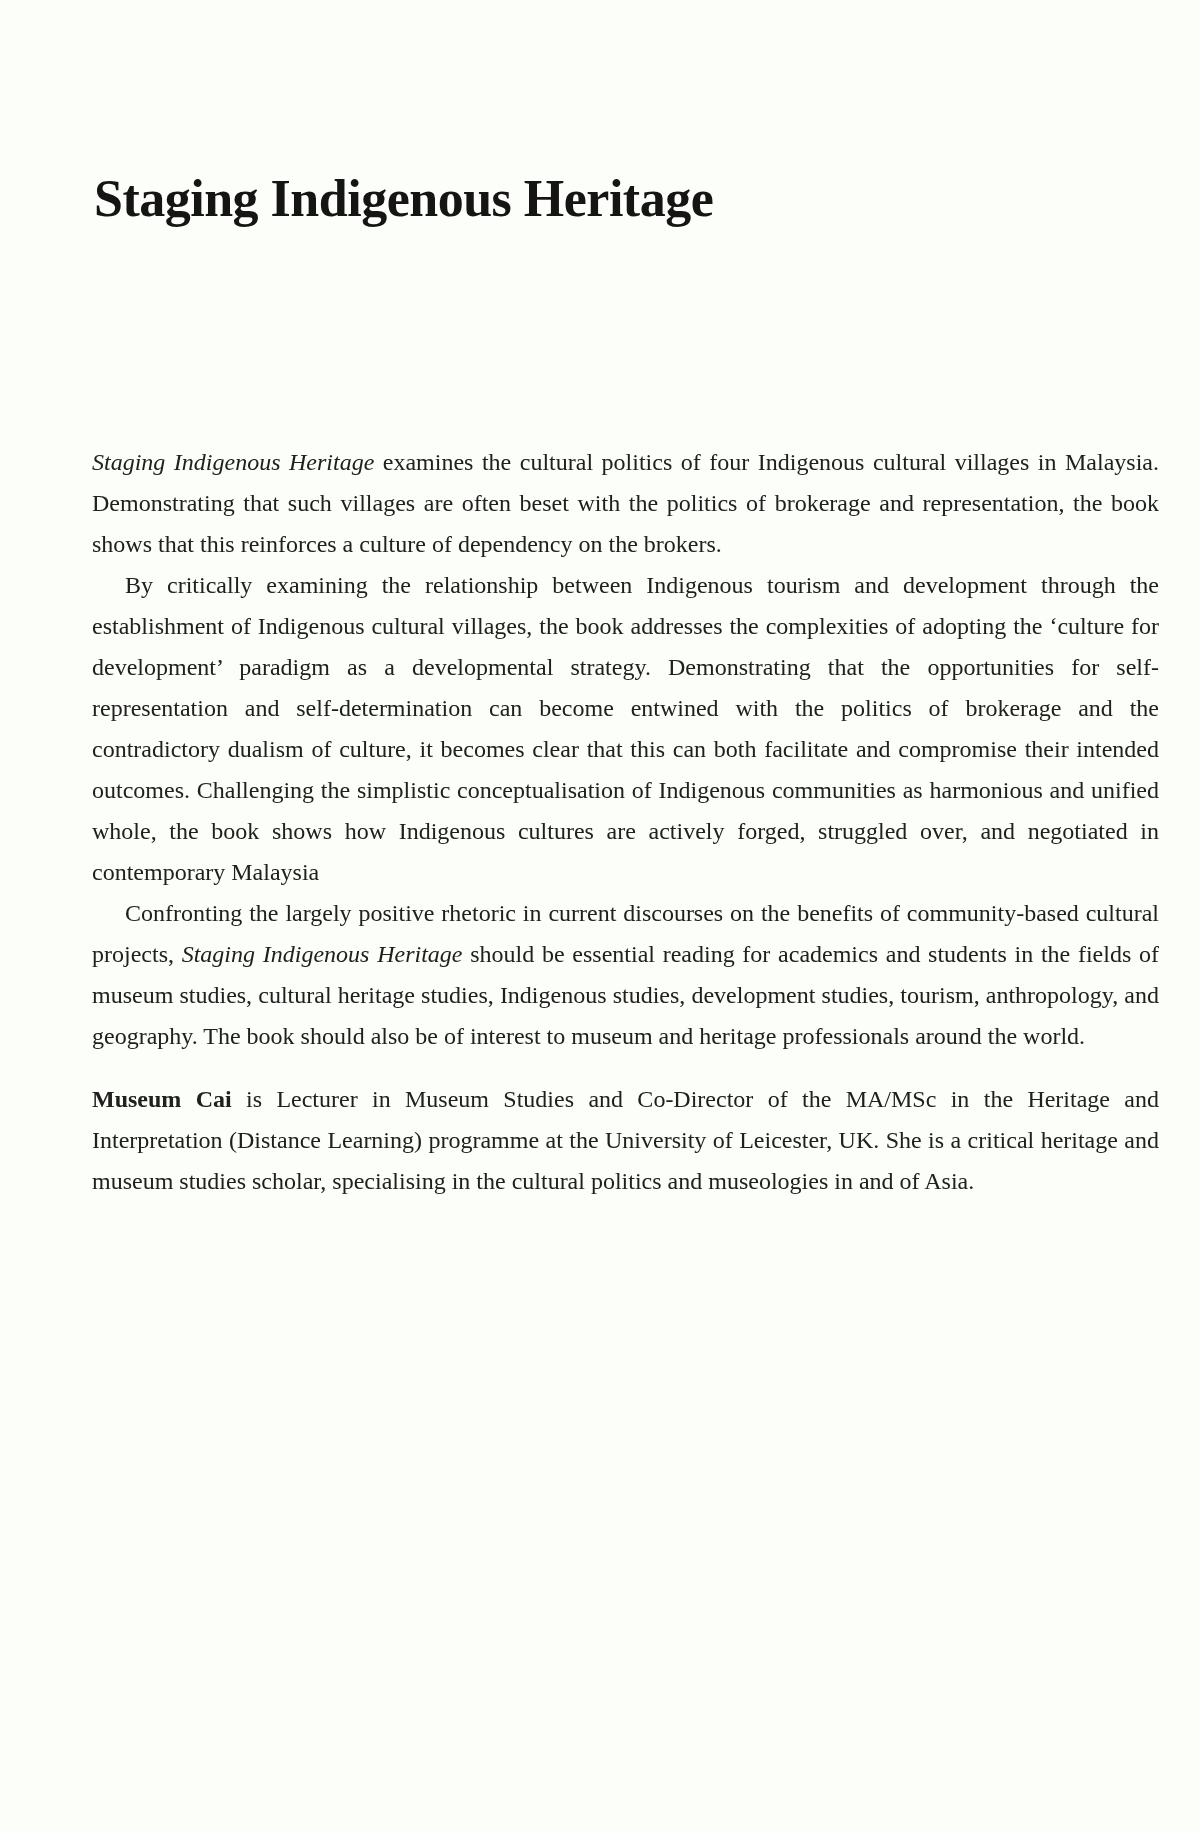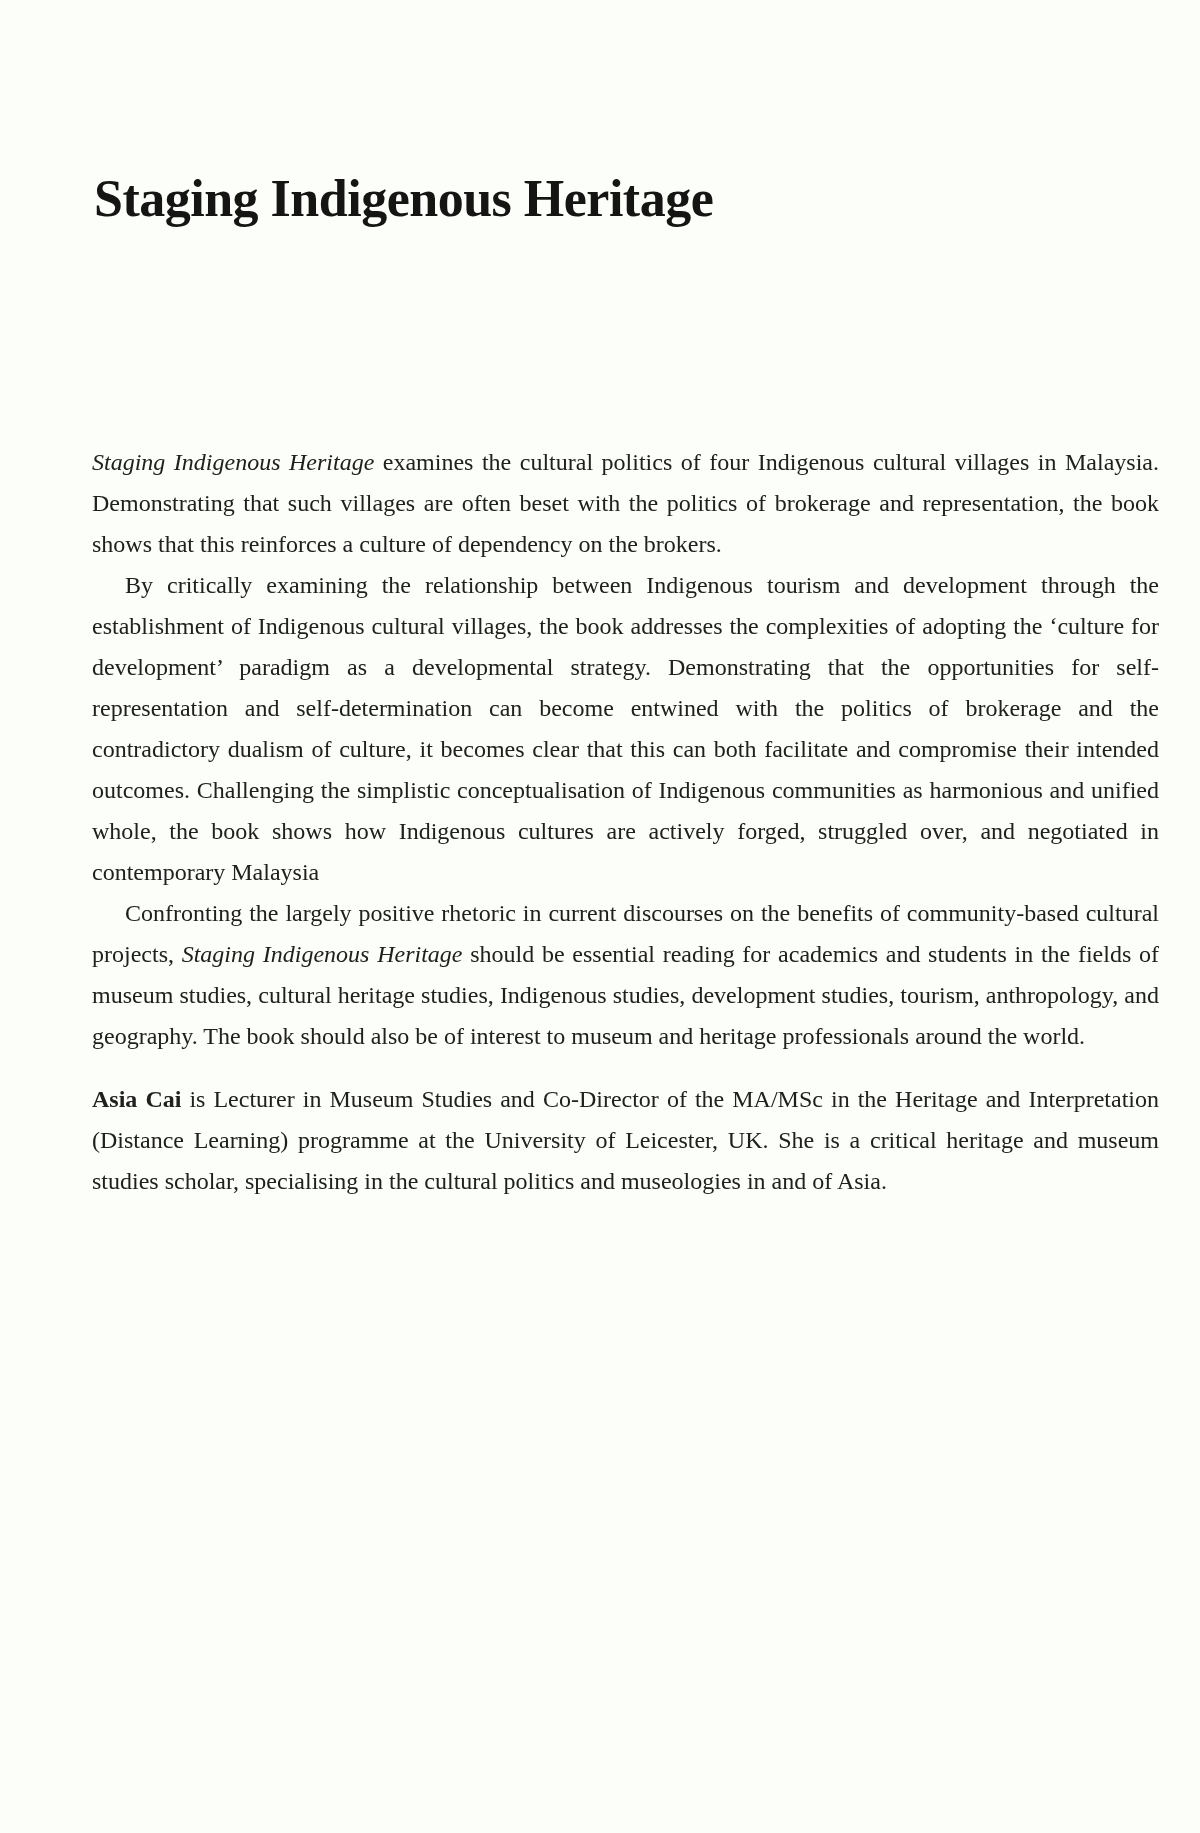--- a/index.html
+++ b/index.html
@@ -59,16 +59,16 @@
 
     <p><em>Staging Indigenous Heritage</em><span> examines the cultural politics of four Indigenous cultural villages in Malaysia. Demonstrating that such villages are often beset with the politics of brokerage and representation, the book shows that this reinforces a culture of dependency on the brokers.</span></p>
 
     <p class="indent"><span>By critically examining the relationship between Indigenous tourism and development through the establishment of Indigenous cultural villages, the book addresses the complexities of adopting the ‘culture for development’ paradigm as a developmental strategy. Demonstrating that the opportunities for self-representation and self-determination can become entwined with the politics of brokerage and the contradictory dualism of culture, it becomes clear that this can both facilitate and compromise their intended outcomes. Challenging the simplistic conceptualisation of Indigenous communities as harmonious and unified whole, the book shows how Indigenous cultures are actively forged, struggled over, and negotiated in contemporary Malaysia</span></p>
 
     <p class="indent"><span>Confronting the largely positive rhetoric in current discourses on the benefits of community-based cultural projects, </span><em>Staging Indigenous Heritage</em><span> should be essential reading for academics and students in the fields of museum studies, cultural heritage studies, Indigenous studies, development studies, tourism, anthropology, and geography. The book should also be of interest to museum and heritage professionals around the world.</span></p>
 
   </div>
 
   <div class="author-bio">
-    <p><strong>Asia Cai</strong><span> is Lecturer in Museum Studies and Co-Director of the MA/MSc in the Heritage and Interpretation (Distance Learning) programme at the University of Leicester, UK. She is a critical heritage and museum studies scholar, specialising in the cultural politics and museologies in and of Asia.</span></p>
+    <p><strong>Museum Cai</strong><span> is Lecturer in Museum Studies and Co-Director of the MA/MSc in the Heritage and Interpretation (Distance Learning) programme at the University of Leicester, UK. She is a critical heritage and museum studies scholar, specialising in the cultural politics and museologies in and of Asia.</span></p>
   </div>
 
 </div>
 
 </body></html>

